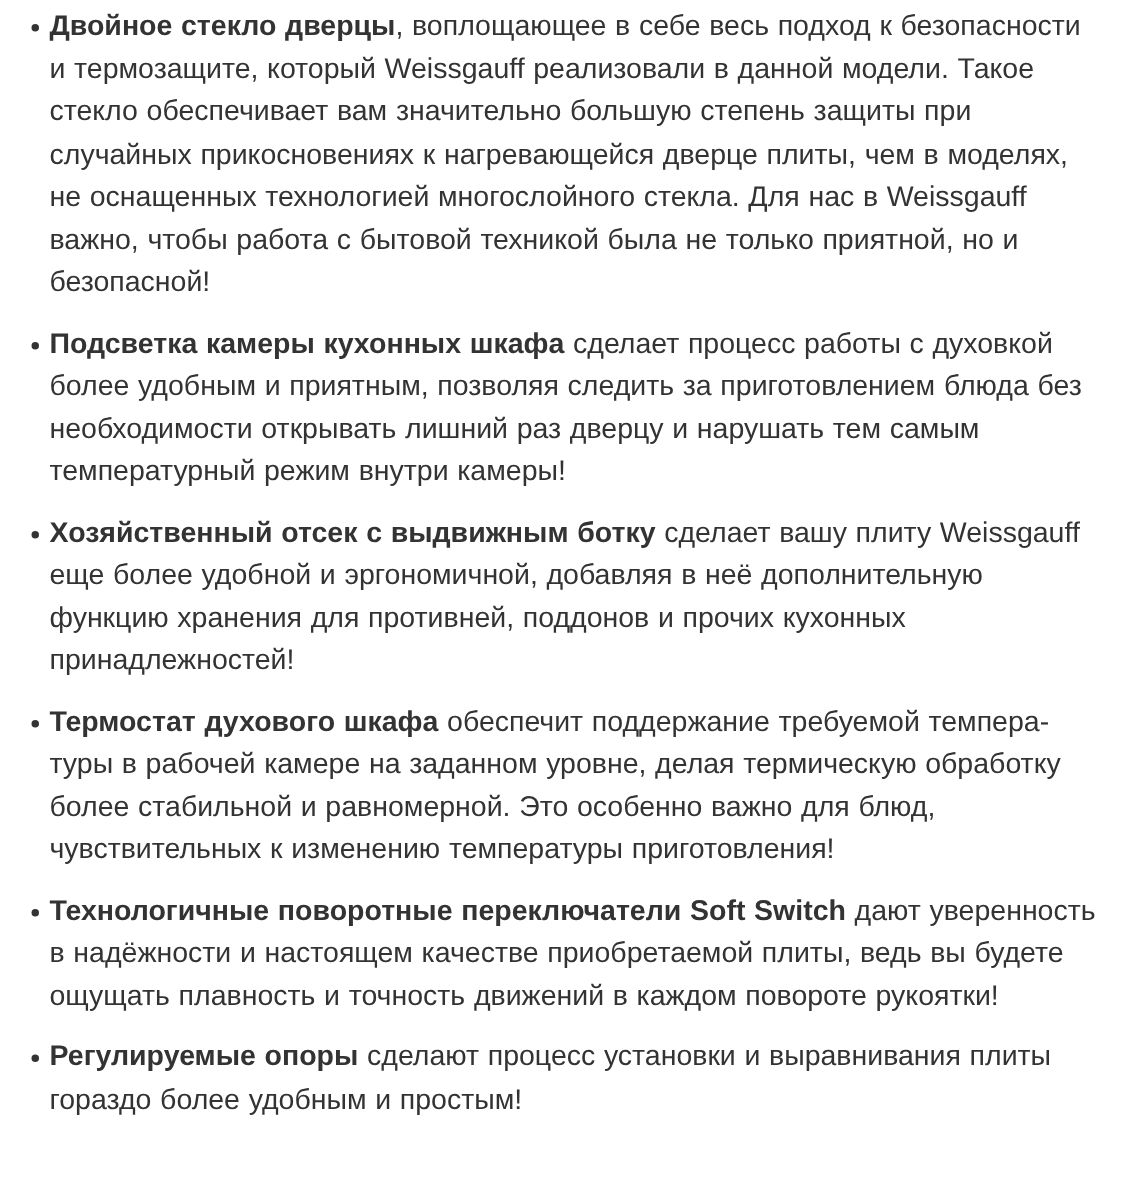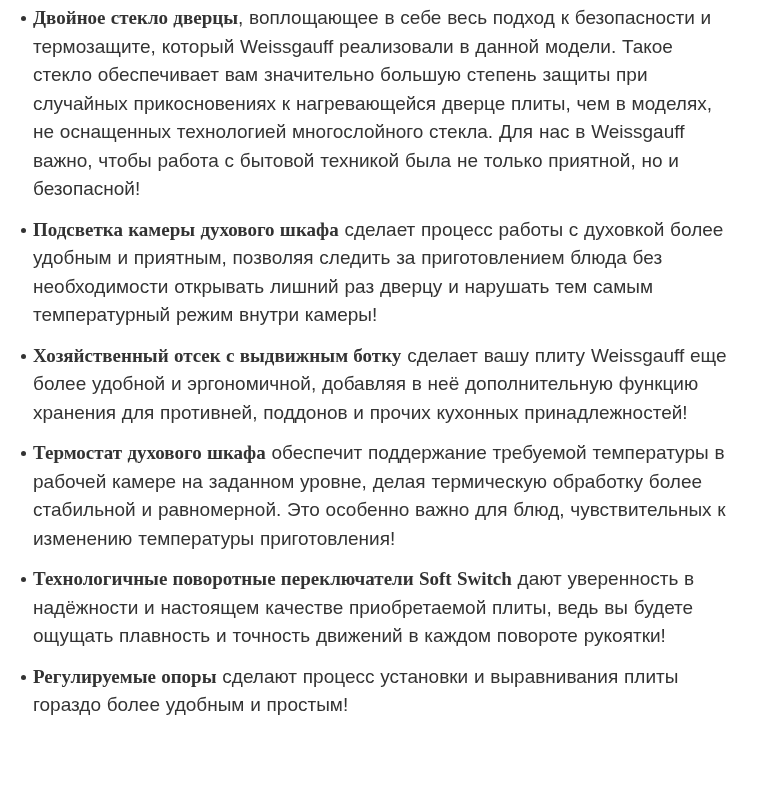--- a/index.html
+++ b/index.html
@@ -40,36 +40,35 @@
   .txt {
     margin: 0;
     hyphens: manual;
     -webkit-hyphens: manual;
     text-align: left;
     word-spacing: 0.5px;
   }
   .txt b {
     font-weight: bold;
     color: #333333;
-    font-family: Liberation Serif, serif;
   }
 </style>
 </head>
 <body>
 
 <ul class="features">
 
   <li class="feature">
     <span class="bullet"></span>
     <p class="txt"><b>Двойное стекло дверцы</b><span>, воплощающее в себе весь подход к безопасно­сти и термозащите, который Weissgauff реализовали в данной модели. Та­кое стекло обеспечивает вам значительно большую степень защиты при случайных прикосновениях к нагревающейся дверце плиты, чем в моде­лях, не оснащенных технологией многослойного стекла. Для нас в Weissgauff важно, чтобы работа с бытовой техникой была не только при­ятной, но и безопасной!</span></p>
   </li>
 
   <li class="feature">
     <span class="bullet"></span>
-    <p class="txt"><b>Подсветка камеры духового шкафа</b><span> сделает процесс работы с духовкой более удобным и приятным, позволяя следить за приготовлением блюда без необходимости открывать лишний раз дверцу и нарушать тем самым температурный режим внутри камеры!</span></p>
+    <p class="txt"><b>Подсветка камеры кухонных шкафа</b><span> сделает процесс работы с духовкой более удобным и приятным, позволяя следить за приготовлением блюда без необходимости открывать лишний раз дверцу и нарушать тем самым температурный режим внутри камеры!</span></p>
   </li>
 
   <li class="feature">
     <span class="bullet"></span>
     <p class="txt"><b>Хозяйственный отсек с выдвижным ботку</b><span> сделает вашу плиту Weissgauff еще более удобной и эргономичной, добавляя в неё дополни­тельную функцию хранения для противней, поддонов и прочих кухонных принадлежностей!</span></p>
   </li>
 
   <li class="feature">
     <span class="bullet"></span>
     <p class="txt"><b>Термостат духового шкафа</b><span> обеспечит поддержание требуемой темпера­туры в рабочей камере на заданном уровне, делая термическую обра­ботку более стабильной и равномерной. Это особенно важно для блюд, чувствительных к изменению температуры приготовления!</span></p>

